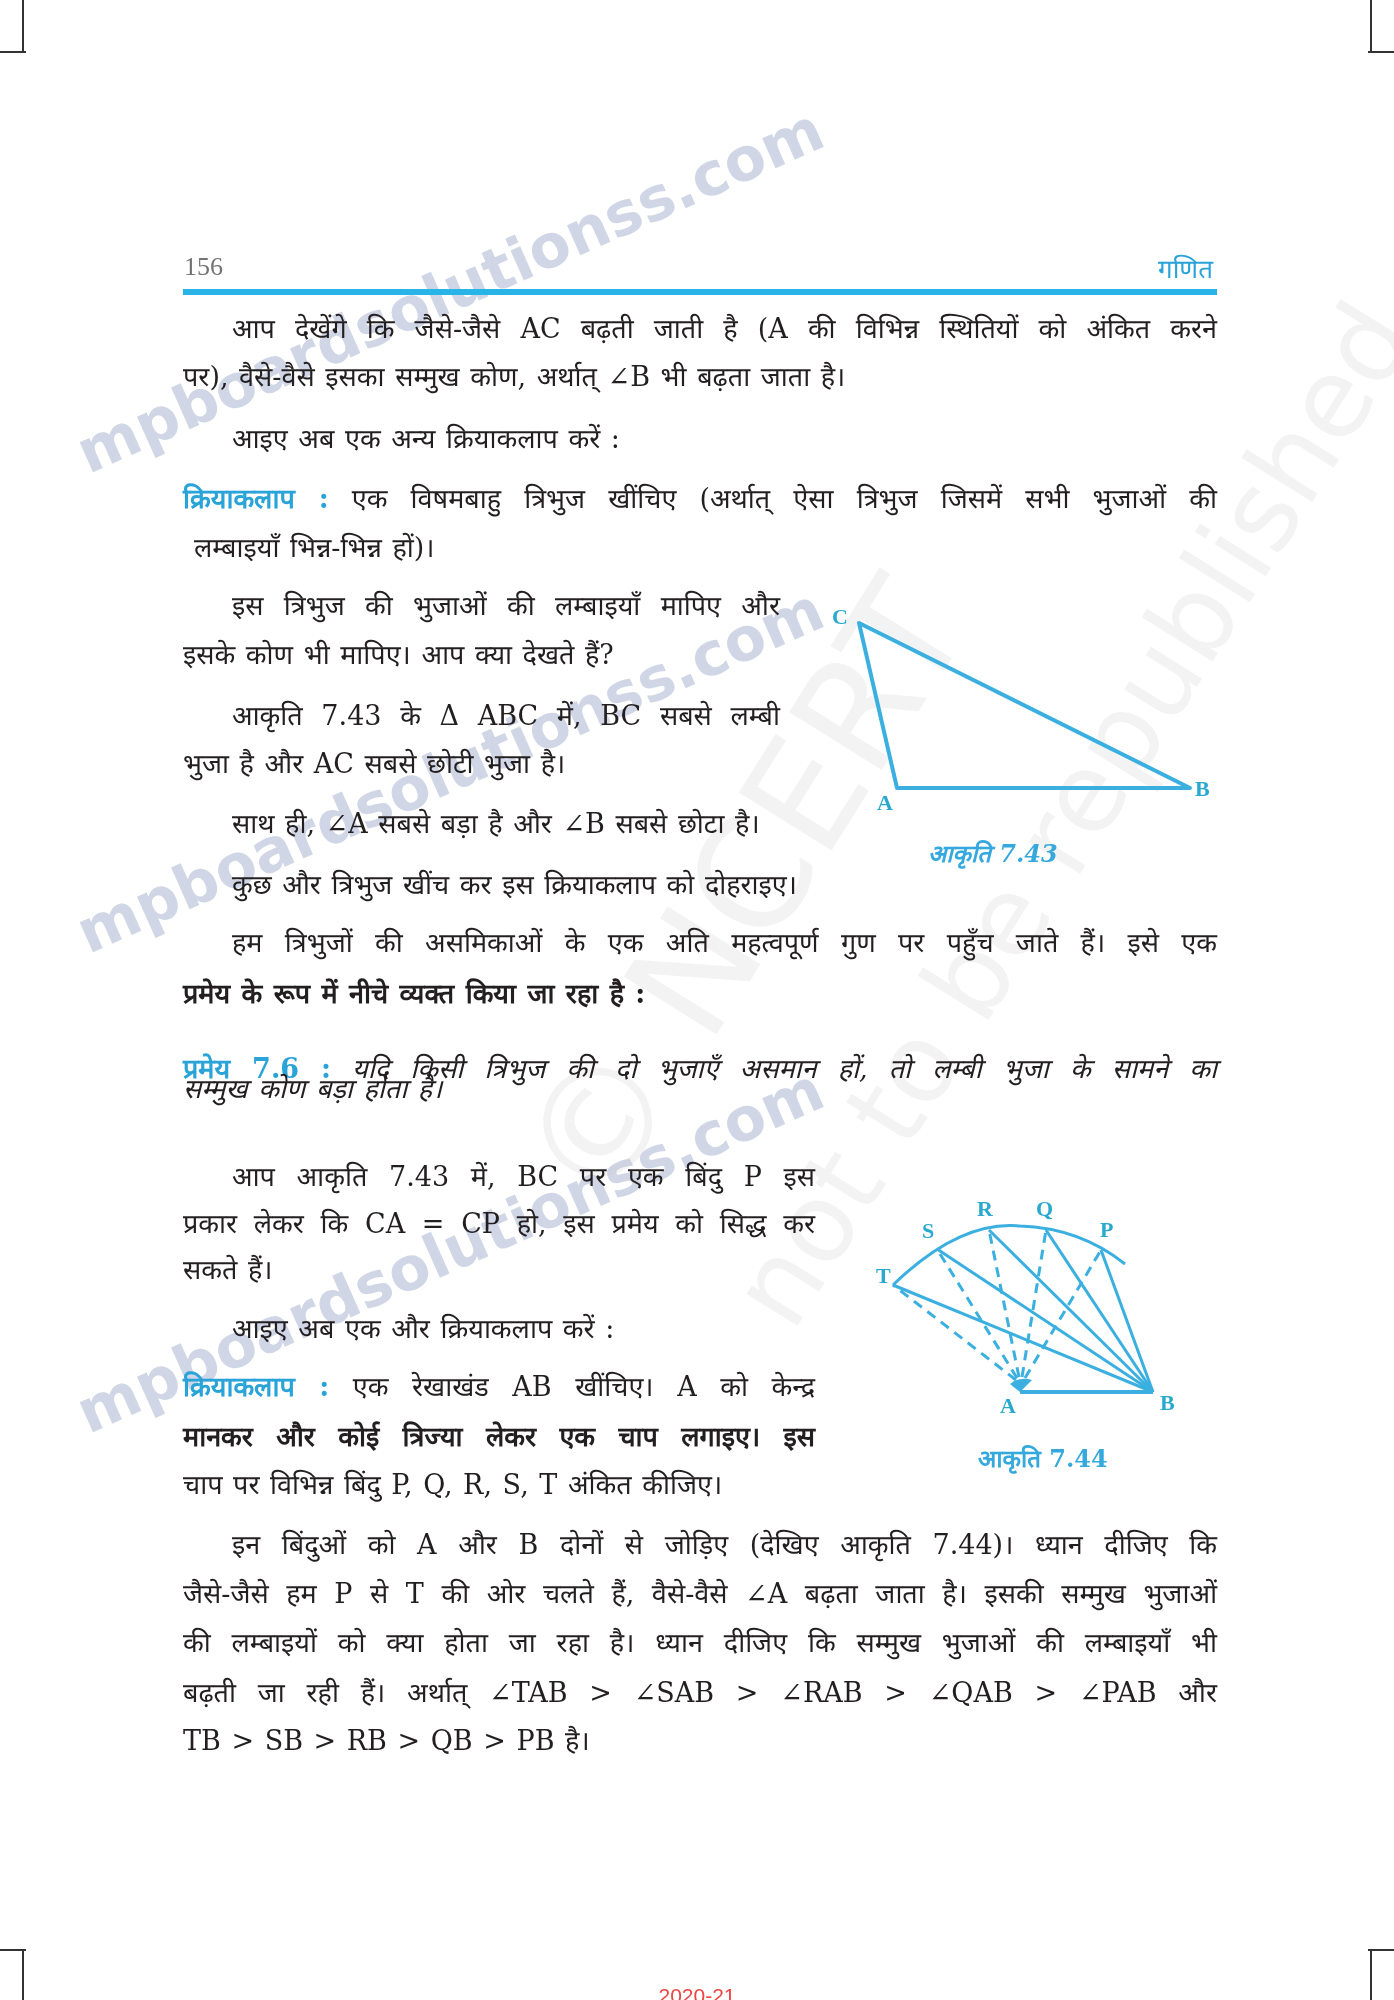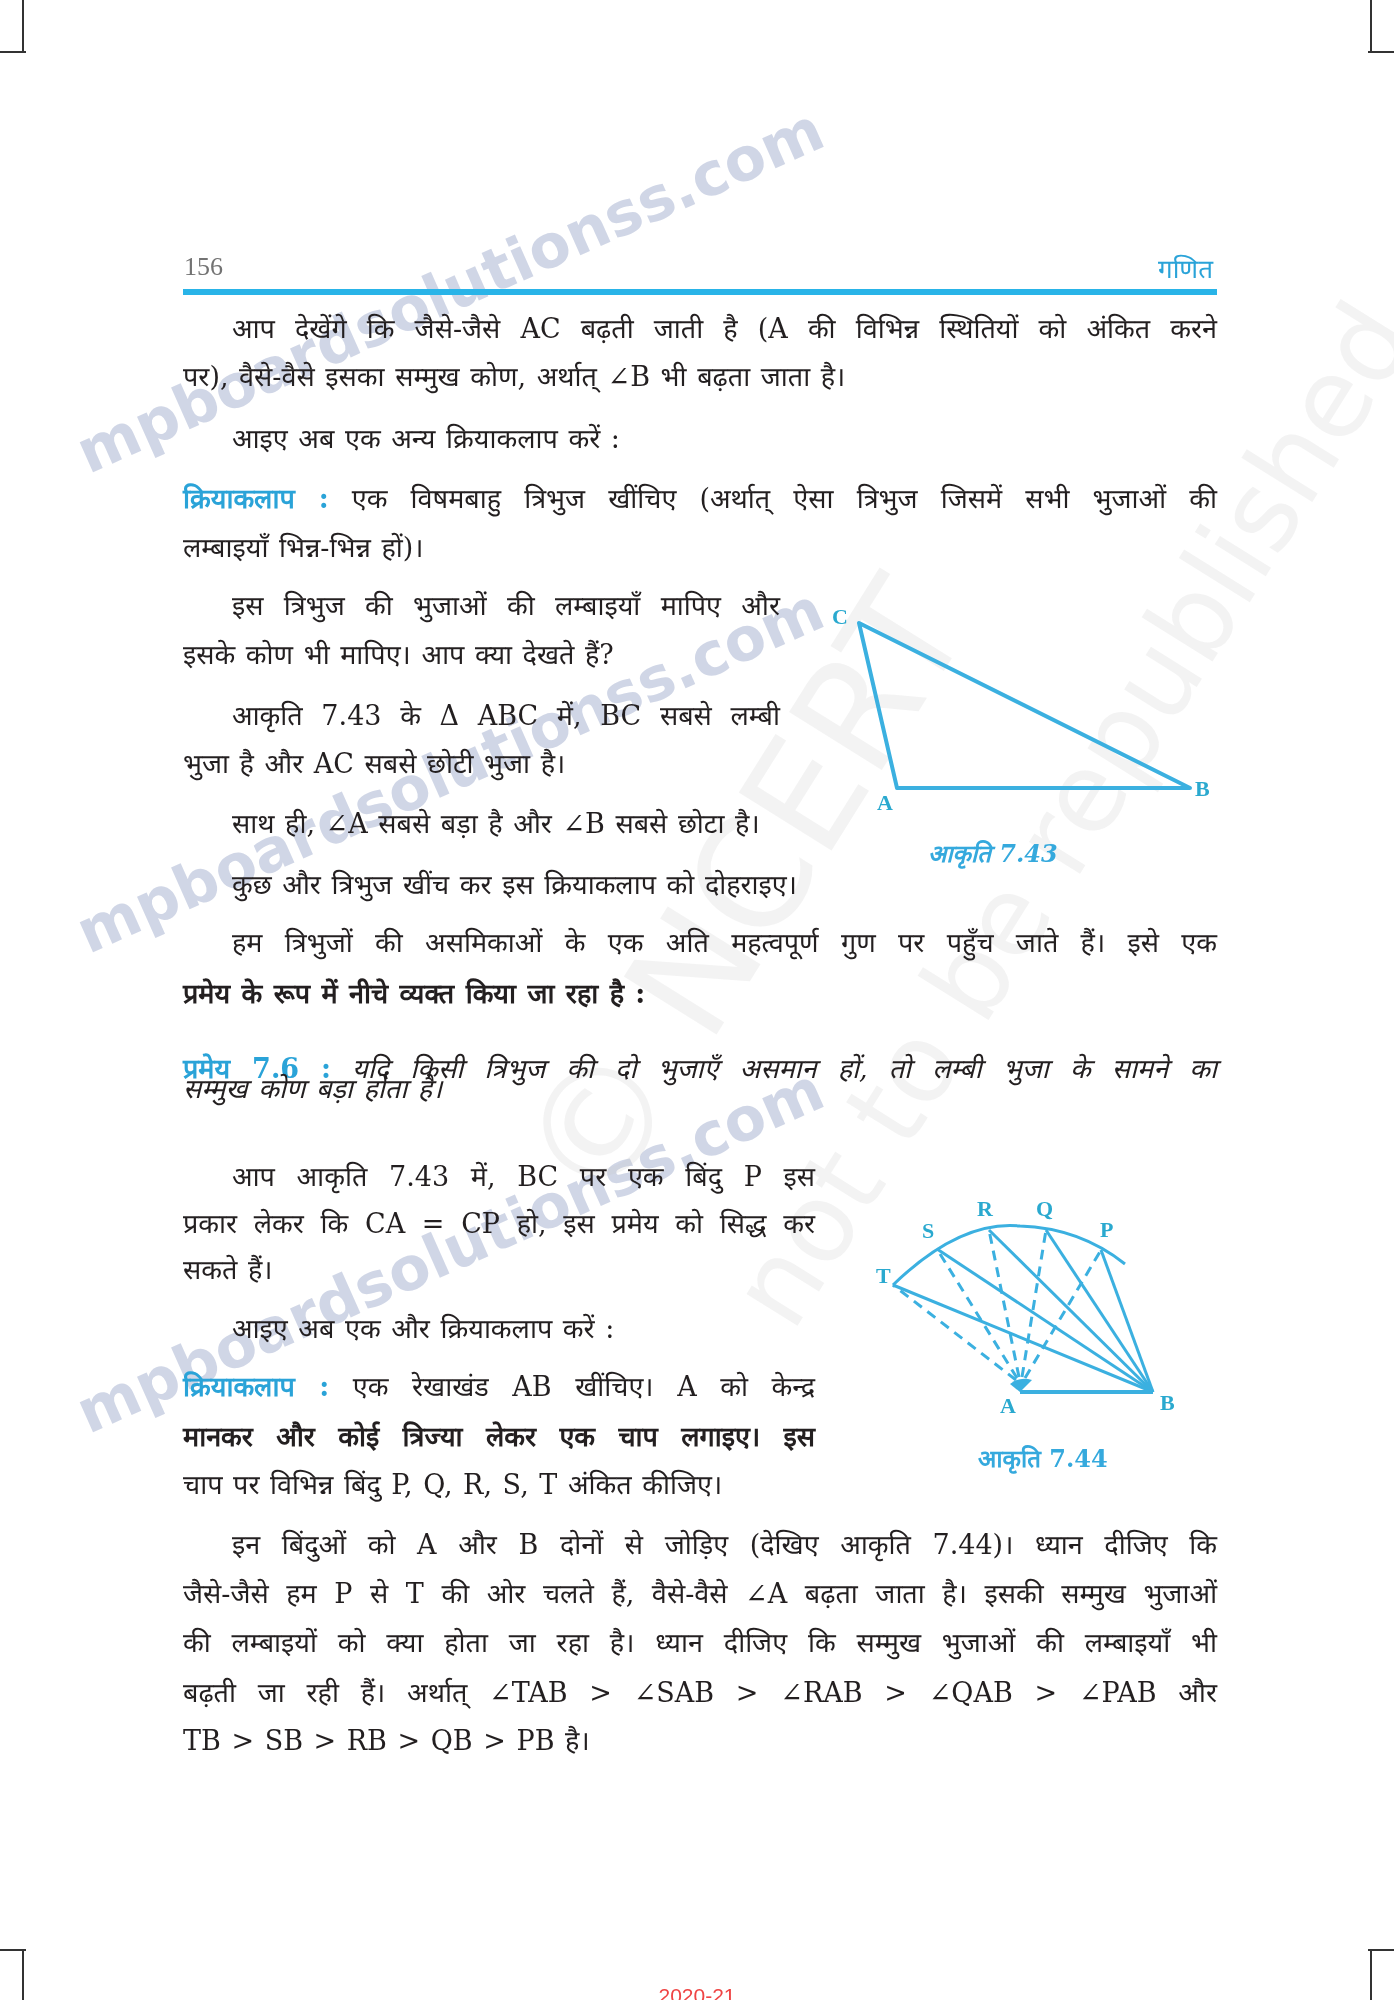--- a/index.html
+++ b/index.html
@@ -62,21 +62,21 @@
 <div class="hdr-num">156</div>
 <div class="hdr-title">गणित</div>
 <div class="hdr-bar"></div>
 
 <div class="line indent" style="top:312px;">आप देखेंगे कि जैसे-जैसे AC बढ़ती जाती है (A की विभिन्न स्थितियों को अंकित करने</div>
 <div class="line nojust" style="top:360px;">पर), वैसे-वैसे इसका सम्मुख कोण, अर्थात् ∠B भी बढ़ता जाता है।</div>
 
 <div class="line indent nojust" style="top:422px;">आइए अब एक अन्य क्रियाकलाप करें :</div>
 
 <div class="line" style="top:482px;"><span class="blue">क्रियाकलाप :</span> <span>एक विषमबाहु त्रिभुज खींचिए (अर्थात् ऐसा त्रिभुज जिसमें सभी भुजाओं की</span></div>
-<div class="line nojust" style="top:531px;">लम्बाइयाँ भिन्न-भिन्न हों)।</div>
+<div class="line nojust" style="top:531px;margin-left:11px;">लम्बाइयाँ भिन्न-भिन्न हों)।</div>
 
 <div class="line narrow indent" style="top:589px;">इस त्रिभुज की भुजाओं की लम्बाइयाँ मापिए और</div>
 <div class="line narrow nojust" style="top:638px;">इसके कोण भी मापिए। आप क्या देखते हैं?</div>
 
 <div class="line narrow indent" style="top:699px;">आकृति 7.43 के Δ ABC में, BC सबसे लम्बी</div>
 <div class="line narrow nojust" style="top:747px;">भुजा है और AC सबसे छोटी भुजा है।</div>
 
 <div class="line indent nojust" style="top:807px;">साथ ही, ∠A सबसे बड़ा है और ∠B सबसे छोटा है।</div>
 
 <div class="line indent nojust" style="top:868px;">कुछ और त्रिभुज खींच कर इस क्रियाकलाप को दोहराइए।</div>

